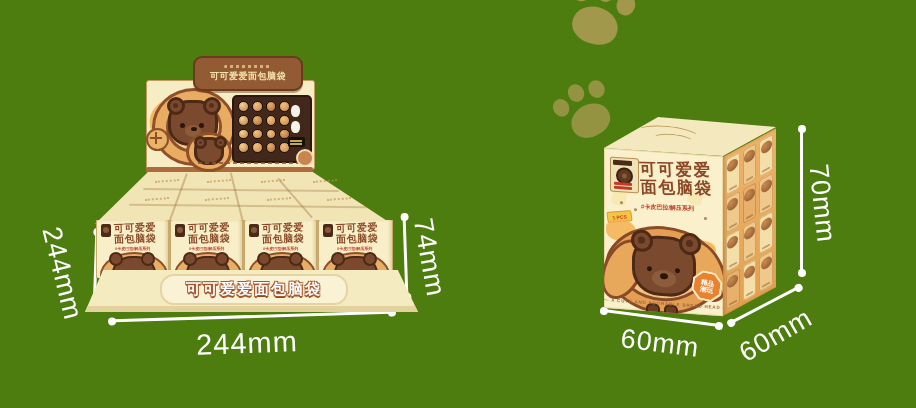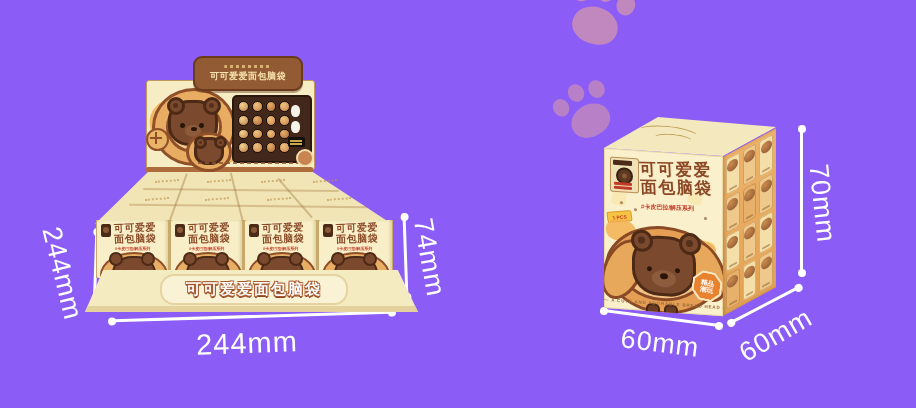--- a/index.html
+++ b/index.html
@@ -1,17 +1,17 @@
 <!DOCTYPE html>
 <html><head>
 <meta charset="utf-8">
 <style>
   html,body { margin:0; padding:0; }
   body { font-family:"Liberation Sans", sans-serif; }
-  .stage { position:relative; width:916px; height:408px; overflow:hidden; background:#8b5cf6; }
+  .stage { position:relative; width:916px; height:408px; overflow:hidden; background:#4d7c0f; }
 
   
   .paw { position:absolute; opacity:.5; }
   .paw .pad { position:absolute; left:8px; top:22px; width:40px; height:32px; background:#F6B488; border-radius:50% 50% 46% 46%; }
   .paw .toe { position:absolute; width:16px; height:18px; background:#F6B488; border-radius:50%; }
   .paw .t1 { left:0; top:4px; } .paw .t2 { left:20px; top:-2px; } .paw .t3 { left:40px; top:4px; }
 
   
   .dim-line { position:absolute; background:#FFFFFF; border-radius:2px; }
   .dim-line .dot { position:absolute; width:8px; height:8px; background:#FFFFFF; border-radius:50%; }

